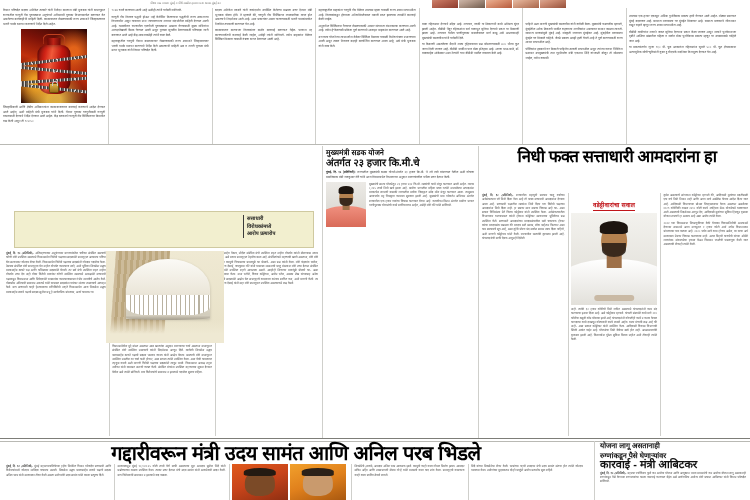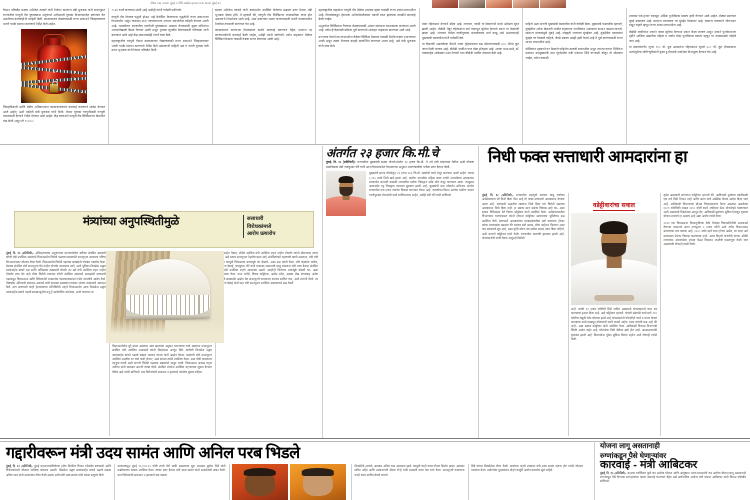--- a/index.html
+++ b/index.html
@@ -90,21 +90,21 @@
   .leftbox .kicker{
     position:absolute;right:4px;top:3px;width:62px;border-left:.7px solid #3a3a3a;
     padding-left:3px;font-family:"Liberation Sans","DejaVu Sans",sans-serif;
     font-weight:bold;font-size:5.2px;line-height:7.6px;color:#1b1b1b;
   }
 
   
   .bigbox{position:absolute;left:488px;top:146px;width:258px;height:44px;}
   .bigbox .hl{
     font-family:"Liberation Sans","DejaVu Sans",sans-serif;
-    font-weight:bold;color:#000;text-align:left;
+    font-weight:bold;color:#000;text-align:center;
     font-size:16.5px;line-height:21px;letter-spacing:-.4px;
   }
   .smallhead{
     font-family:"Liberation Sans","DejaVu Sans",sans-serif;
     font-weight:bold;color:#111;font-size:6.6px;line-height:9.2px;
   }
 
   
   .redbadge{
     display:inline-block;color:#c0151a;font-weight:bold;
@@ -123,22 +123,22 @@
     width:34%;height:40%;border-radius:50% 50% 46% 46%;background:#b4814f;}
   .pf-hair{position:absolute;left:50%;top:10%;transform:translateX(-50%);
     width:37%;height:17%;border-radius:50% 50% 20% 20%;background:#1d1510;}
   .pf-beard{position:absolute;left:50%;top:36%;transform:translateX(-50%);
     width:32%;height:18%;border-radius:0 0 50% 50%;background:#241a13;opacity:.85;}
 
   
   .bottombar{position:absolute;left:0;top:441px;width:750px;height:59px;}
   .bottombar .hl{
     font-family:"Liberation Sans","DejaVu Sans",sans-serif;
-    font-weight:bold;color:#000;font-size:16px;line-height:20px;
-    letter-spacing:-.3px;
+    font-weight:bold;color:#000;font-size:20px;line-height:20px;
+    text-align:center;letter-spacing:-.3px;
   }
 </style>
 </head>
 <body>
 
 <div class="page">
 
   <div class="topstrip">
     <div class="photostrip" style="left:432px;">
       <div class="ph p1"></div>
@@ -208,41 +208,41 @@
       <div class="body-col" style="margin-top:2px">या प्रकल्पांतर्गत जुन्या १६० चौ. फूट आकारांना रहिवाशांना सुमारे ५०० चौ. फूट क्षेत्रफळाचा अत्याधुनिक सोयी-सुविधांनी युक्त टू बीएचके सदनिका विनामूल्य देण्यात येत आहे.</div>
     </div>
   </div>
 
   <div class="hrule" style="position:absolute;left:0;top:144px;width:750px;"></div>
 
   <div class="vrule" style="position:absolute;left:322px;top:146px;height:292px;"></div>
   <div class="vrule" style="position:absolute;left:478px;top:146px;height:292px;"></div>
 
   <div style="position:absolute;left:326px;top:148px;width:148px;">
-    <div class="smallhead" style="font-size:12px;line-height:10.2px;font-style:italic;">अंतर्गत २३ हजार कि.मी.चे</div>
+    <div class="smallhead" style="font-size:7.4px;line-height:10.2px;">मुख्यमंत्री सडक योजने</div>
+    <div class="smallhead" style="font-size:10px;line-height:10.2px;">अंतर्गत २३ हजार कि.मी.चे</div>
     <div class="body-col" style="margin-top:2px;">
       <span class="dateline">मुंबई, दि. १८ (प्रतिनिधी):</span>
       <span>राज्यातील मुख्यमंत्री सडक योजनेअंतर्गत २३ हजार कि.मी. चे नवे रस्ते बांधण्यात येतील अशी घोषणा ग्रामविकास मंत्री जयकुमार गोरे यांनी आज विधानसभेत विभागाच्या अनुदान मागण्यांवरील चर्चेला उत्तर देताना केली.</span>
     </div>
     <div style="display:flex;gap:3px;margin-top:2px;">
       <div class="portrait" style="width:40px;height:45px;flex:0 0 auto;">
         <div class="pf-bg"></div>
         <div class="pf-shirt" style="background:linear-gradient(180deg,#f0907f,#d96a58);"></div>
         <div class="pf-neck"></div>
         <div class="pf-face"></div>
         <div class="pf-beard"></div>
         <div class="pf-hair"></div>
       </div>
       <div class="body-col tiny" style="flex:1 1 auto;">मुख्यमंत्री सडक योजनेतून २३ हजार ४३४ कि.मी. रस्त्यांची कामे मंजूर करण्यात आली आहेत. त्यावर ८,२४५ रुपये निधी खर्च झाला आहे. ग्रामीण भागातील महिला बचत गटांनी उभारलेल्या उत्पादनांना बाजारपेठ लाभावी यासाठी राज्यातील प्रत्येक जिल्ह्यात उमेद मॉल मंजूर करण्यात आला. त्यानुसार आतापर्यंत बहु जिल्ह्यात कामाला सुरुवात झाली आहे. मुख्यमंत्री ग्राम परिवर्तन अभियान अंतर्गत राज्यातील एक हजार गावांचा विकास करण्यात येणार आहे. जलजीवन मिशन अंतर्गत ग्रामीण भागात पाणीपुरवठा योजनांची कामे प्रगतिपथावर आहेत, असेही मंत्री गोरे यांनी सांगितले.</div>
     </div>
   </div>
 
   <div class="leftbox">
     <div style="width:232px;padding-top:2px;">
-      <div class="hl">मंत्र्यांच्या अनुपस्थितीमुळे</div>
     </div>
     <div class="kicker">
       <div>सत्ताधारी</div>
       <div>विरोधकांमध्ये</div>
       <div>आरोप प्रत्यारोप</div>
     </div>
   </div>
 
   <div style="position:absolute;left:6px;top:251px;width:312px;height:185px;display:flex;gap:3px;">
     <div style="width:100px;position:relative;">

